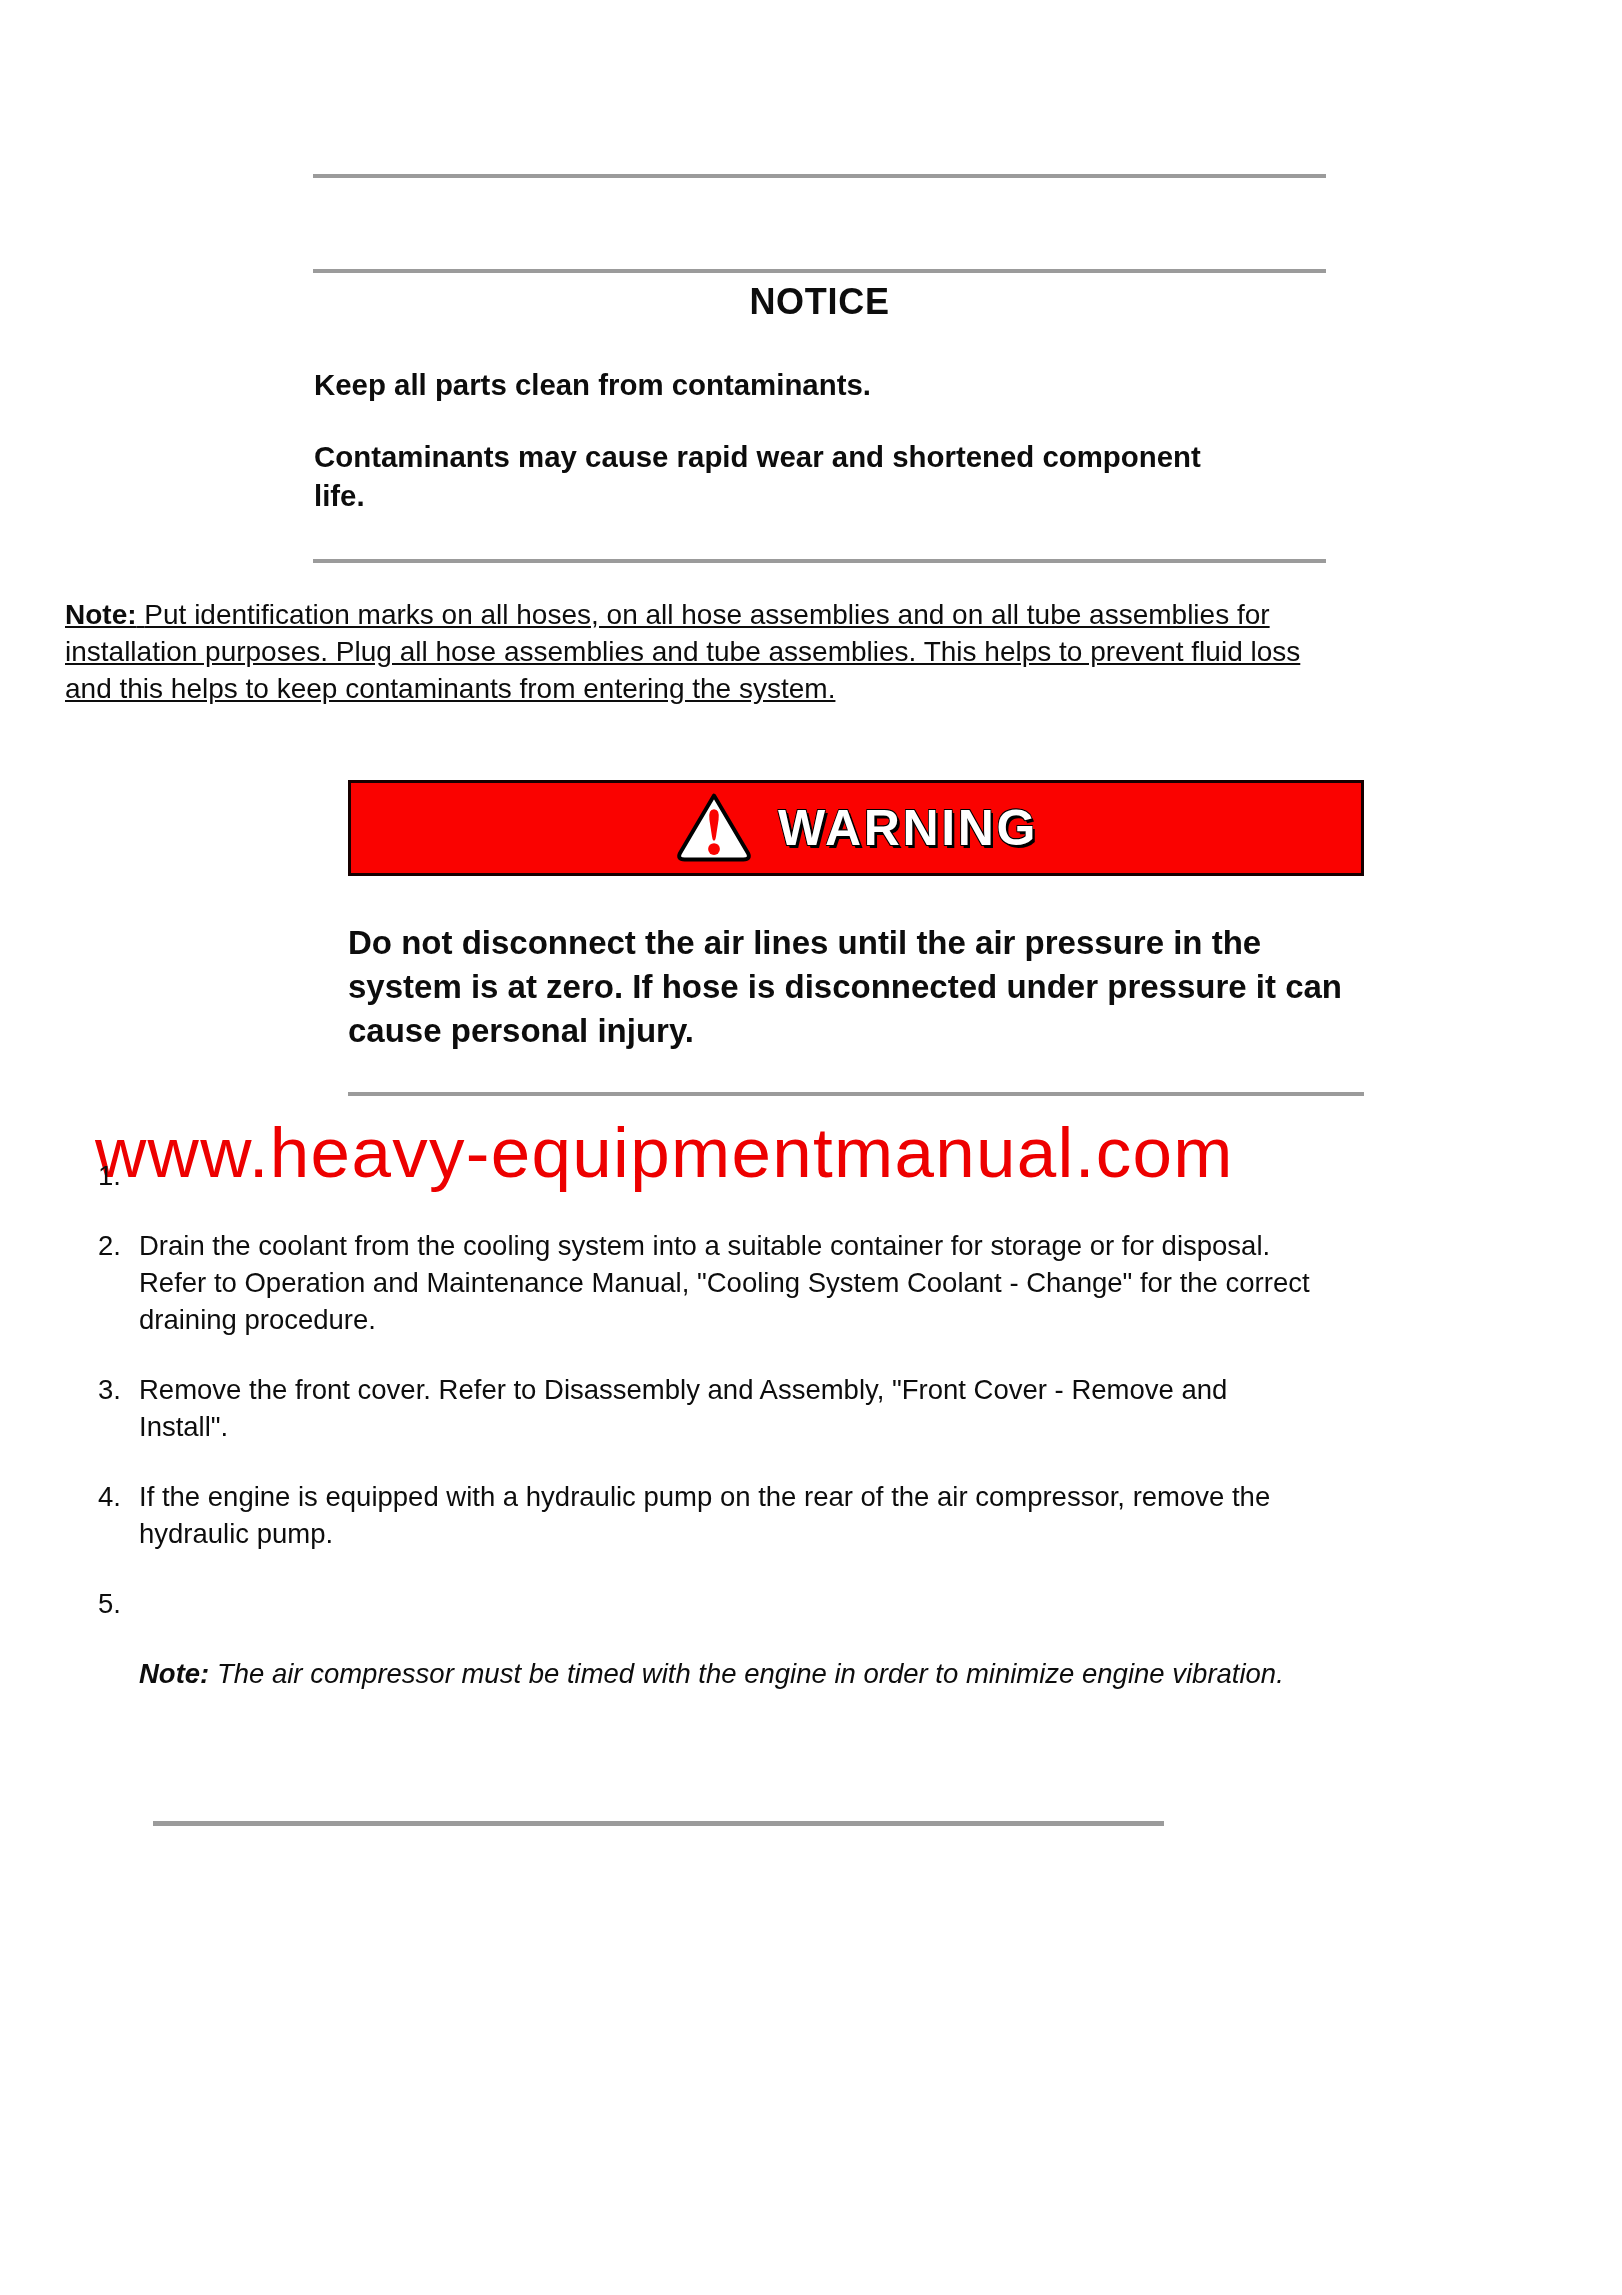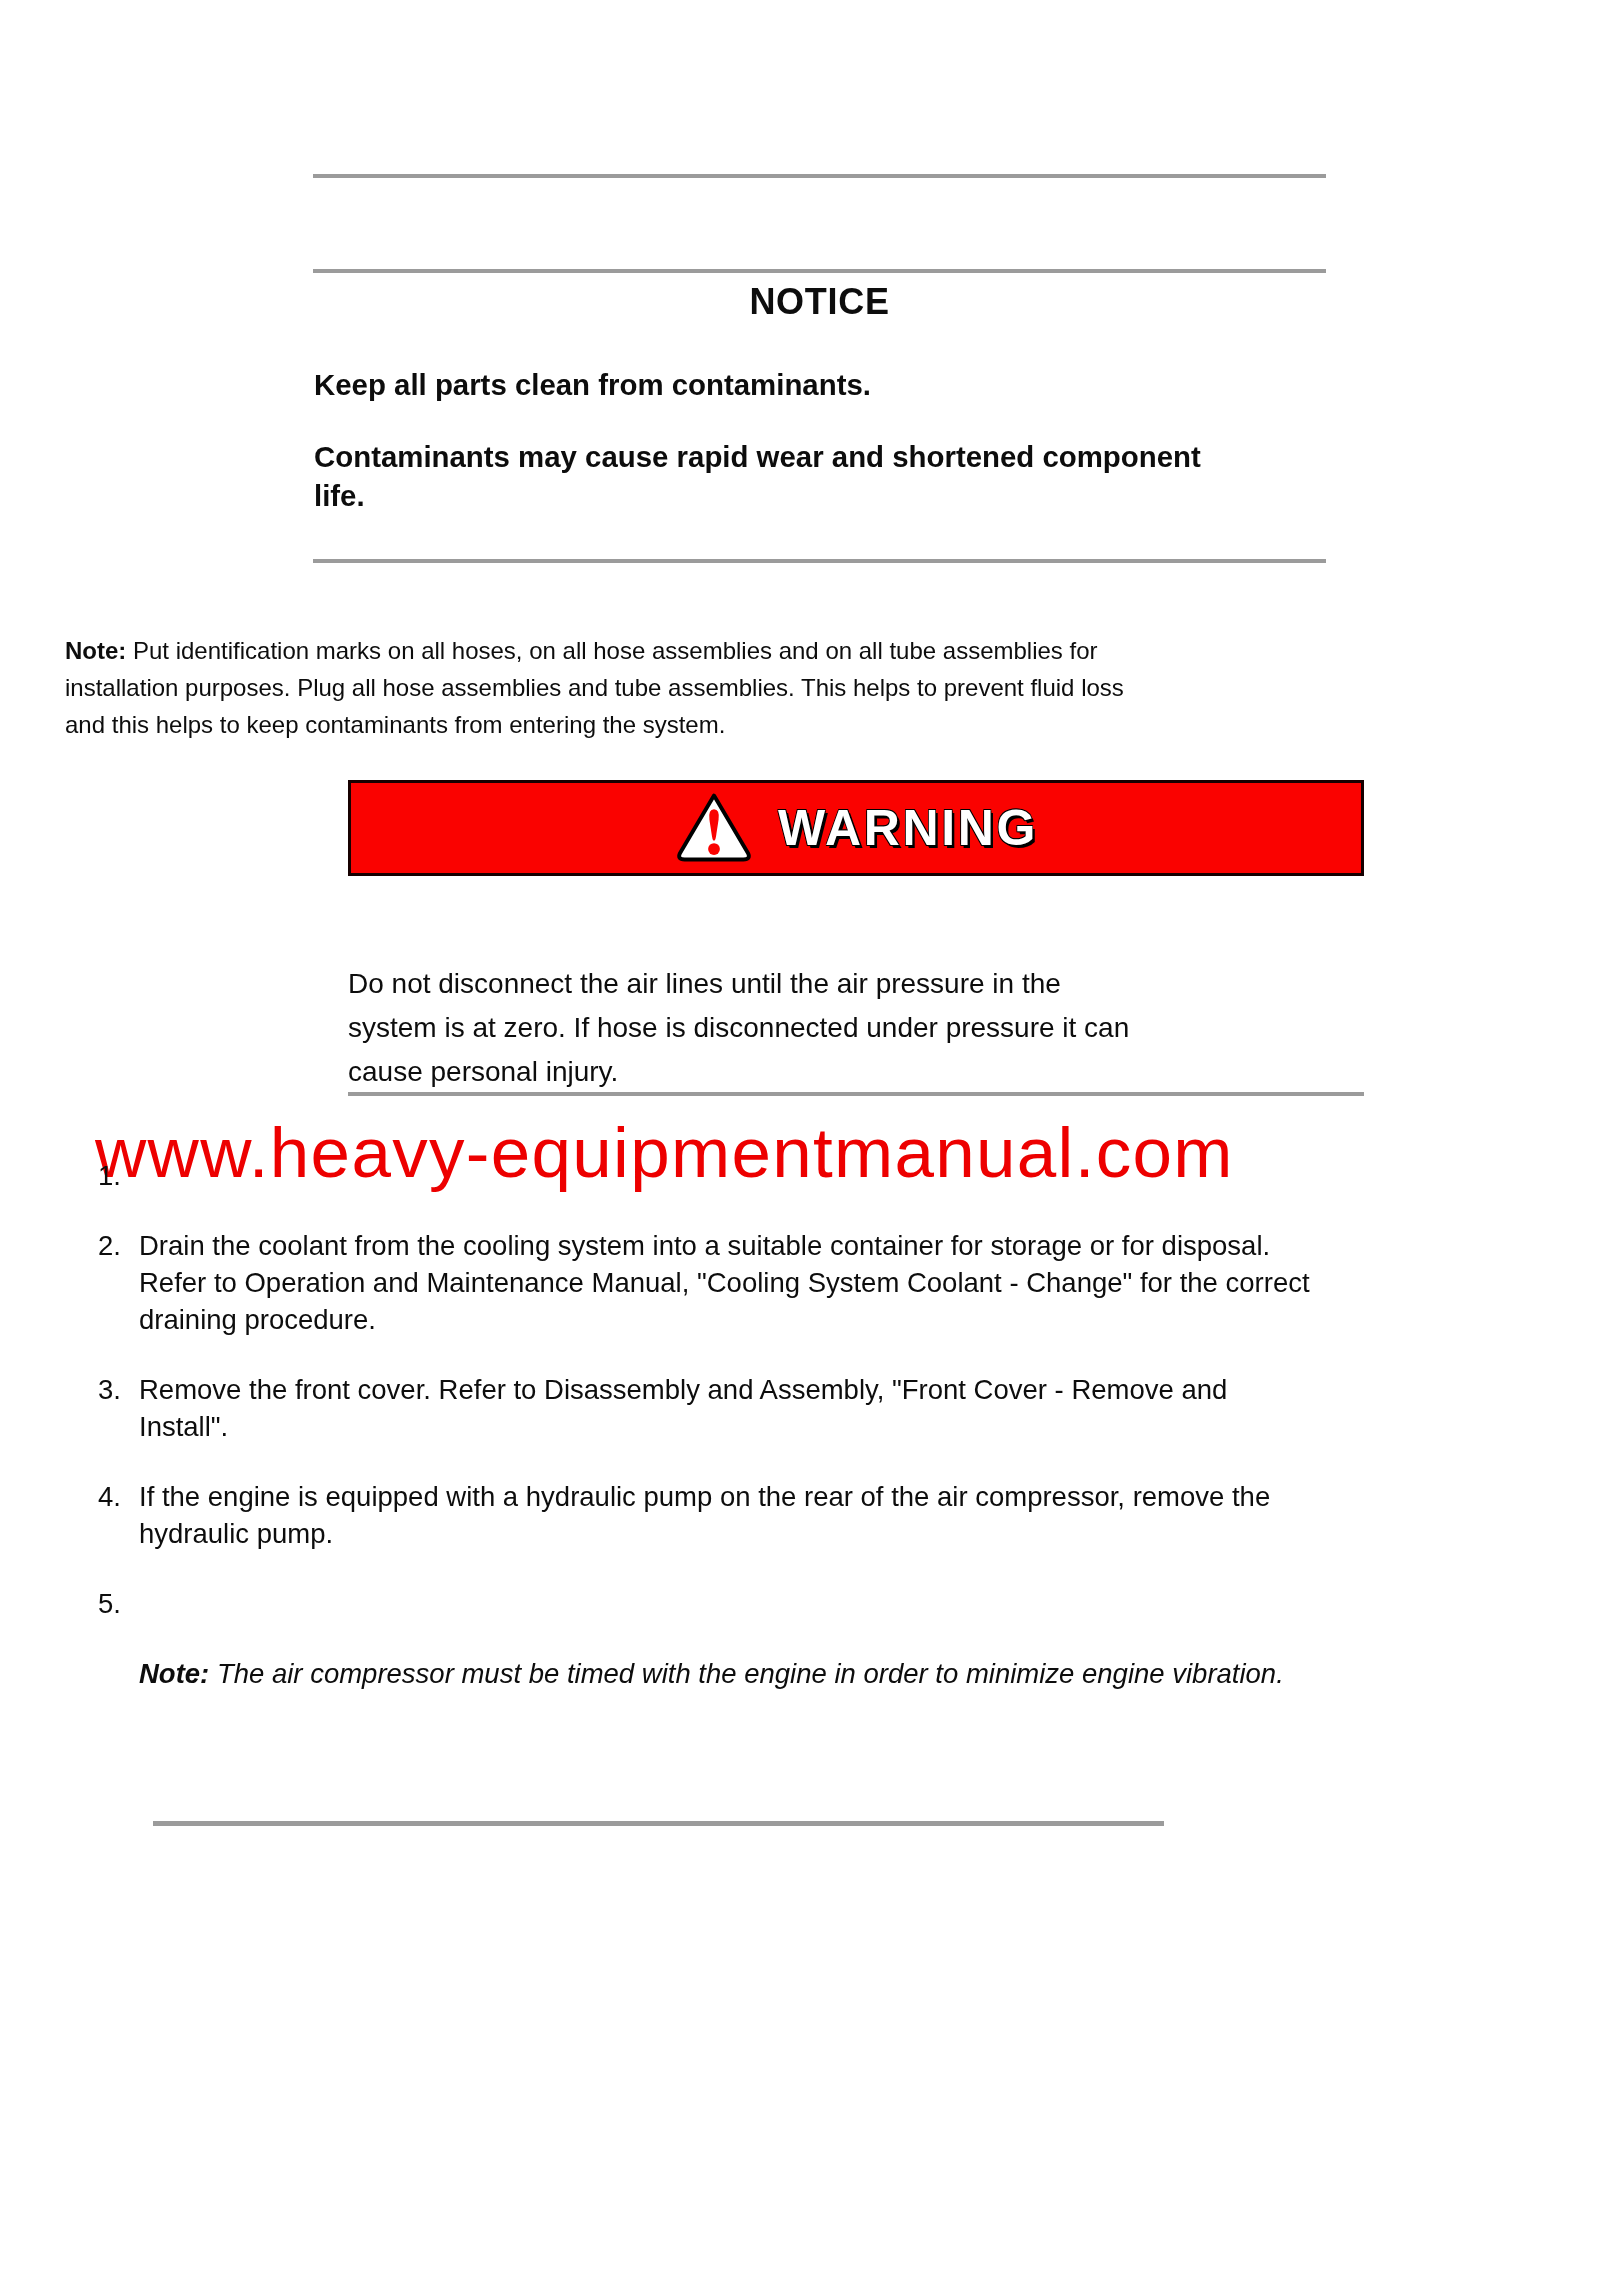--- a/index.html
+++ b/index.html
@@ -22,36 +22,36 @@
   #notice-p1{
     position:absolute;left:314px;top:368px;width:1021px;
     font-size:29.4px;font-weight:bold;
   }
   #notice-p2{
     position:absolute;left:314px;top:437px;width:1027px;
     font-size:29.4px;font-weight:bold;line-height:39px;white-space:pre-line;
   }
   #rule-notice-bottom{left:313px;top:559px;width:1013px;}
   #note-para{
-    position:absolute;left:65px;top:632px;width:1515px;
-    font-size:24px;line-height:37px;white-space:pre-line;
+    position:absolute;left:65px;top:596px;width:1515px;
+    font-size:28px;line-height:37px;white-space:pre-line;text-decoration:underline;
   }
   .note-label{font-weight:bold;}
   #warning-banner{
     position:absolute;left:348px;top:780px;width:1016px;height:96px;
     box-sizing:border-box;background:#fa0200;border:3.3px solid #160000;
     display:flex;align-items:center;justify-content:center;gap:24px;
   }
   #warning-banner-label{
     color:#ffffff;font-size:50px;font-weight:bold;letter-spacing:2.6px;
     text-shadow:2.6px 2.6px 0 #000000,-0.7px -0.7px 0 #000000,0.7px -0.7px 0 #000000,-0.7px 0.7px 0 #000000,0.7px 0.7px 0 #000000;
   }
   #warning-text{
-    position:absolute;left:348px;top:962px;width:1034px;
-    font-size:28px;font-weight:normal;line-height:44px;white-space:pre-line;
+    position:absolute;left:348px;top:921px;width:1034px;
+    font-size:33px;font-weight:bold;line-height:44px;white-space:pre-line;
   }
   #rule-warning-bottom{left:348px;top:1092px;width:1016px;}
   #watermark{
     position:absolute;left:95px;top:1112px;z-index:0;
     font-size:71px;letter-spacing:1.3px;color:#ed0000;white-space:nowrap;
   }
   #steps{
     position:absolute;left:98px;top:1157px;width:1482px;z-index:1;
     font-size:27.5px;line-height:37px;
   }

